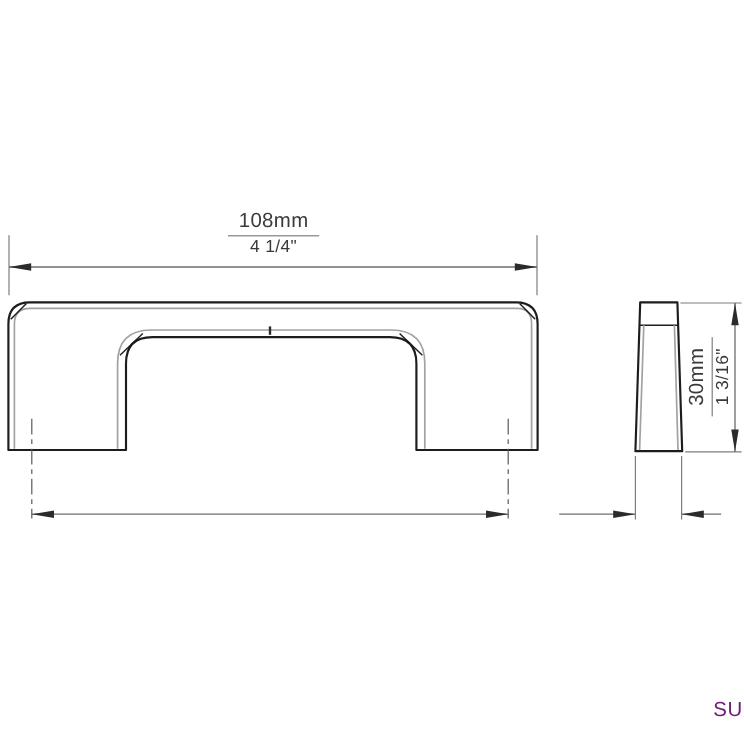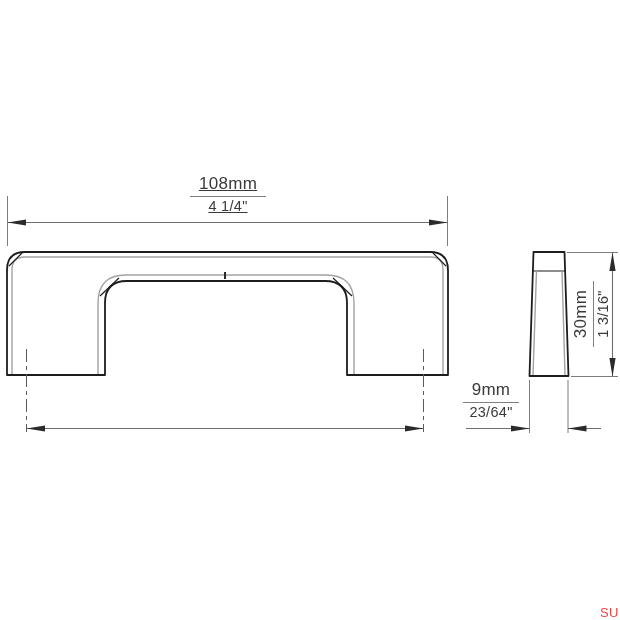--- a/index.html
+++ b/index.html
@@ -24,22 +24,22 @@
     display:flex;flex-direction:column;align-items:center;justify-content:center;
     color:#3a3a3a;text-align:center;white-space:nowrap;
   }
   .dim .mm{
     font-size:17px;line-height:1.1;letter-spacing:0.3px;
     padding:0 9px 2px;border-bottom:1.5px solid #7f7f7f;
   }
   .dim .inch{font-size:14.5px;line-height:1.1;letter-spacing:0.3px;padding-top:2px;}
   .dim-rot{transform:rotate(-90deg);}
   .watermark{
-    position:absolute;right:1px;bottom:0;
-    color:#ef4444;font-size:13px;letter-spacing:0.5px;
+    position:absolute;right:1px;bottom:18px;
+    color:#701a75;font-size:17px;letter-spacing:0.5px;
   }
 </style>
 </head>
 <body>
 
 <div class="canvas">
 
   <svg width="620" height="620" viewBox="0 0 620 620">
 
     <g>
@@ -88,30 +88,26 @@
     <g>
       <line class="extline" x1="529.5" y1="380" x2="529.5" y2="433"></line>
       <line class="extline" x1="568" y1="380" x2="568" y2="433"></line>
       <line class="dimline" x1="466" y1="428.5" x2="529.5" y2="428.5"></line>
       <line class="dimline" x1="568" y1="428.5" x2="601" y2="428.5"></line>
       <polygon class="arrow" points="529.5,428.5 511,425.4 511,431.6"></polygon>
       <polygon class="arrow" points="568,428.5 586.5,425.4 586.5,431.6"></polygon>
     </g>
   </svg>
 
-  <div class="dim" style="left:163px;top:175px;width:130px;text-decoration:underline;">
+  <div class="dim" style="left:163px;top:175px;width:130px;">
     <span class="mm">108mm</span>
     <span class="inch">4 1/4"</span>
   </div>
 
 
   <div class="dim dim-rot" style="left:530px;top:292px;width:124px;height:44px;">
     <span class="mm">30mm</span>
     <span class="inch">1 3/16"</span>
   </div>
 
-  <div class="dim" style="left:436px;top:381px;width:110px;">
-    <span class="mm">9mm</span>
-    <span class="inch">23/64"</span>
-  </div>
 
   <div class="watermark">SU</div>
 </div>
 
 </body></html>

